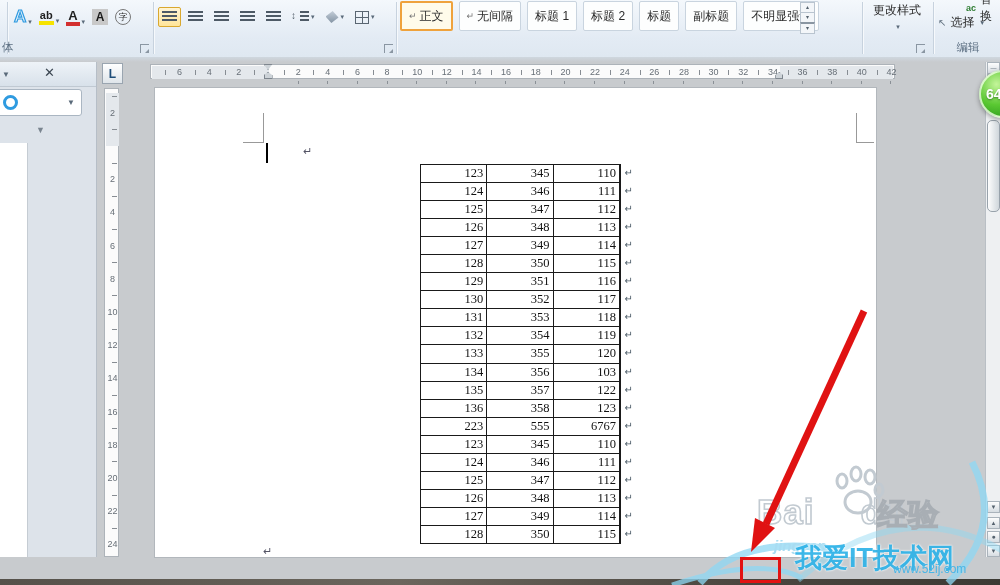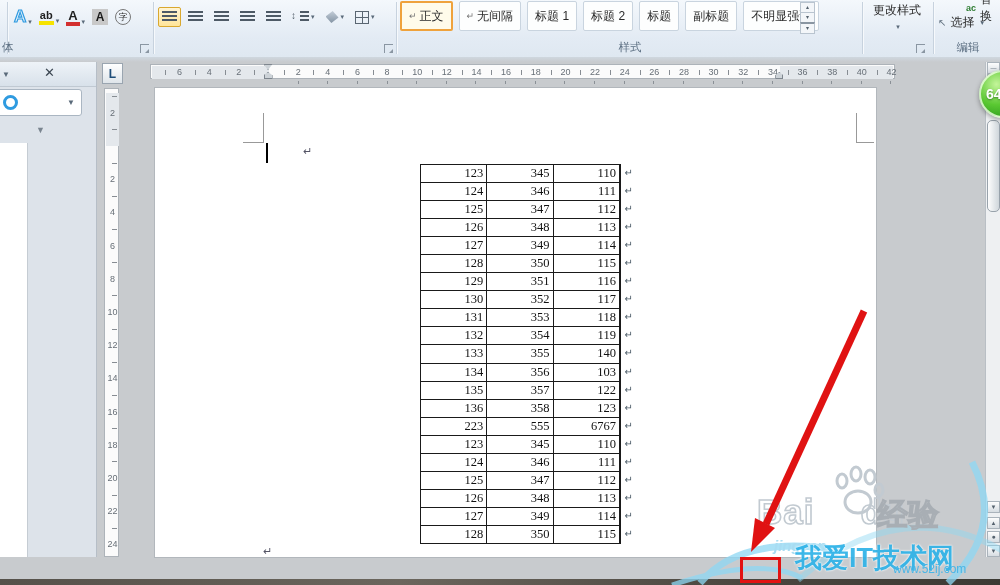--- a/index.html
+++ b/index.html
@@ -243,21 +243,20 @@
       </div>
     <div id="gal-btns" class="abs">
       <div class="gb" style="top:1px">▴</div>
       <div class="gb" style="top:11px">▾</div>
       <div class="gb" style="top:21px;border-top:2px solid #8a96a2">▾</div>
     </div>
     <div id="chgstyle" class="abs">
       <span>更改样式</span>
       <span class="crt">▾</span>
     </div>
-    <div class="glabel" style="left:400px;width:460px;text-align:center">样式</div>
     <div class="launcher" style="left:916px;top:44px"></div>
 
     <div id="editing" class="abs">
       <div class="edrow">
         <span class="ed-ic">ac</span>
         <span>替换</span>
       </div>
       <div class="edrow">
         <span class="ed-ic2">↖</span>
         <span>选择</span>
@@ -462,21 +461,21 @@
           </div>
           <div class="trow">
             <div class="tcell">132</div>
             <div class="tcell">354</div>
             <div class="tcell">119</div>
             <span class="rowmark">↵</span>
           </div>
           <div class="trow">
             <div class="tcell">133</div>
             <div class="tcell">355</div>
-            <div class="tcell">140</div>
+            <div class="tcell">120</div>
             <span class="rowmark">↵</span>
           </div>
           <div class="trow">
             <div class="tcell">134</div>
             <div class="tcell">356</div>
             <div class="tcell">103</div>
             <span class="rowmark">↵</span>
           </div>
           <div class="trow">
             <div class="tcell">135</div>

